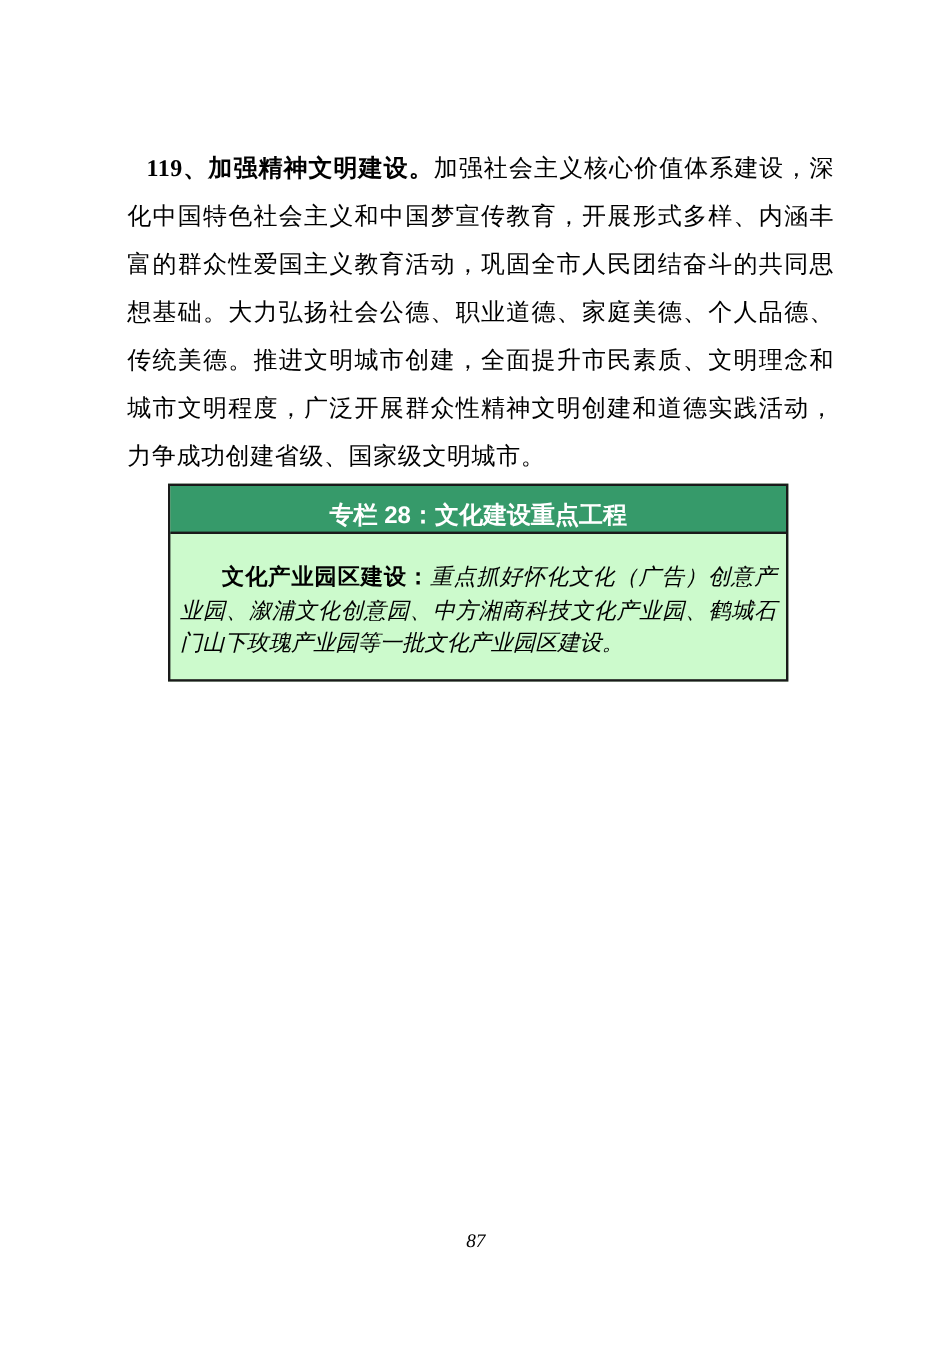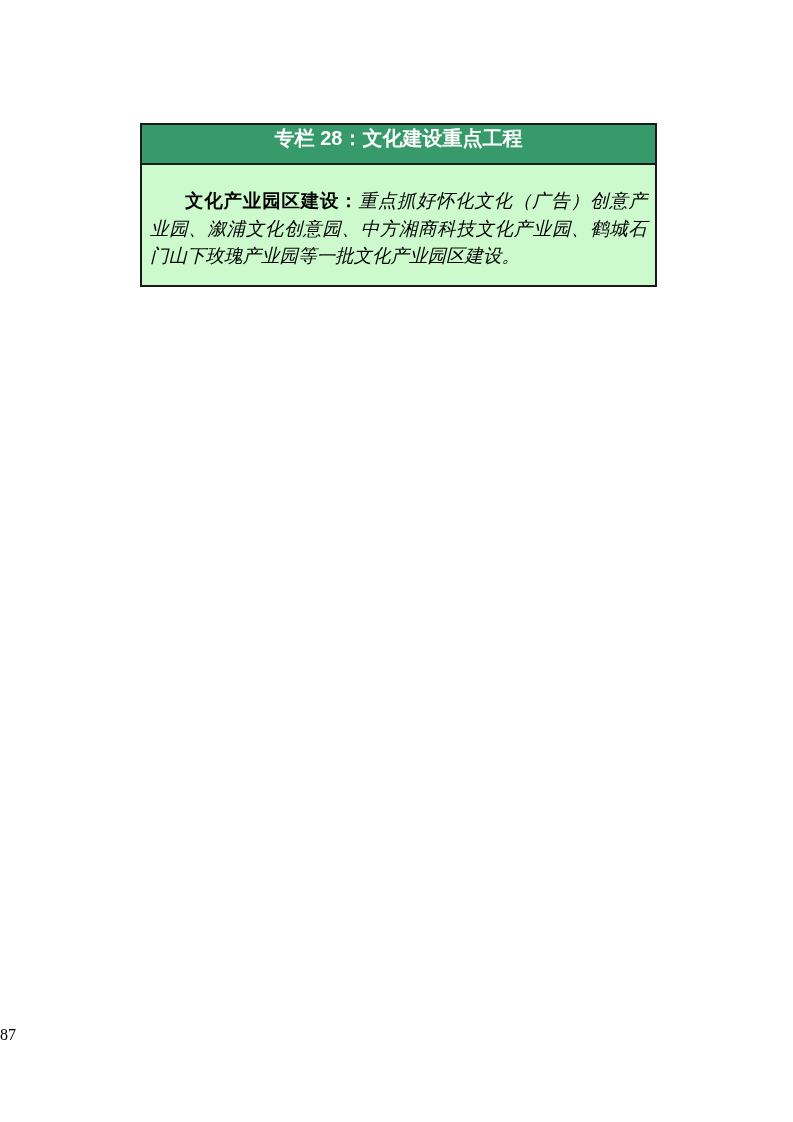--- a/index.html
+++ b/index.html
@@ -43,21 +43,21 @@
   }
   .callout-header {
     height: 40px;
     background: var(--callout-header-bg);
     border-bottom: 2px solid var(--callout-border);
     color: #ffffff;
     font-family: "Liberation Sans", sans-serif;
     font-weight: bold;
     font-size: 20px;
     display: flex;
-    align-items: flex-start;
+    align-items: flex-end;
     justify-content: center;
   }
   .callout-body {
     padding: 22px 8px 14px 8px;
   }
   p.callout-item {
     font-size: 18.5px;
     line-height: 27.5px;
     text-align: justify;
     text-indent: 35px;
@@ -70,29 +70,32 @@
     font-style: normal;
     font-weight: bold;
     font-family: "Liberation Sans", sans-serif;
     margin-top: 30px;
   }
   .page-number {
     position: absolute;
     left: 0;
     top: 1026px;
     width: 100%;
+    text-align: center;
     font-size: 16px;
     font-family: "Liberation Serif", serif;
+    font-style: italic;
   }
 </style>
 </head>
 <body>
 
 <div class="content">
 
+  <p class="para"><span class="para-lead">119、加强精神文明建设。</span><span>加强社会主义核心价值体系建设，深化中国特色社会主义和中国梦宣传教育，开展形式多样、内涵丰富的群众性爱国主义教育活动，巩固全市人民团结奋斗的共同思想基础。大力弘扬社会公德、职业道德、家庭美德、个人品德、传统美德。推进文明城市创建，全面提升市民素质、文明理念和城市文明程度，广泛开展群众性精神文明创建和道德实践活动，力争成功创建省级、国家级文明城市。</span></p>
 
 
   <div class="callout">
     <div class="callout-header">
       <span>专栏 28：文化建设重点工程</span>
     </div>
     <div class="callout-body">
 
       <p class="callout-item"><span class="callout-lead">文化产业园区建设：</span><span>重点抓好怀化文化（广告）创意产业园、溆浦文化创意园、中方湘商科技文化产业园、鹤城石门山下玫瑰产业园等一批文化产业园区建设。</span></p>
 

